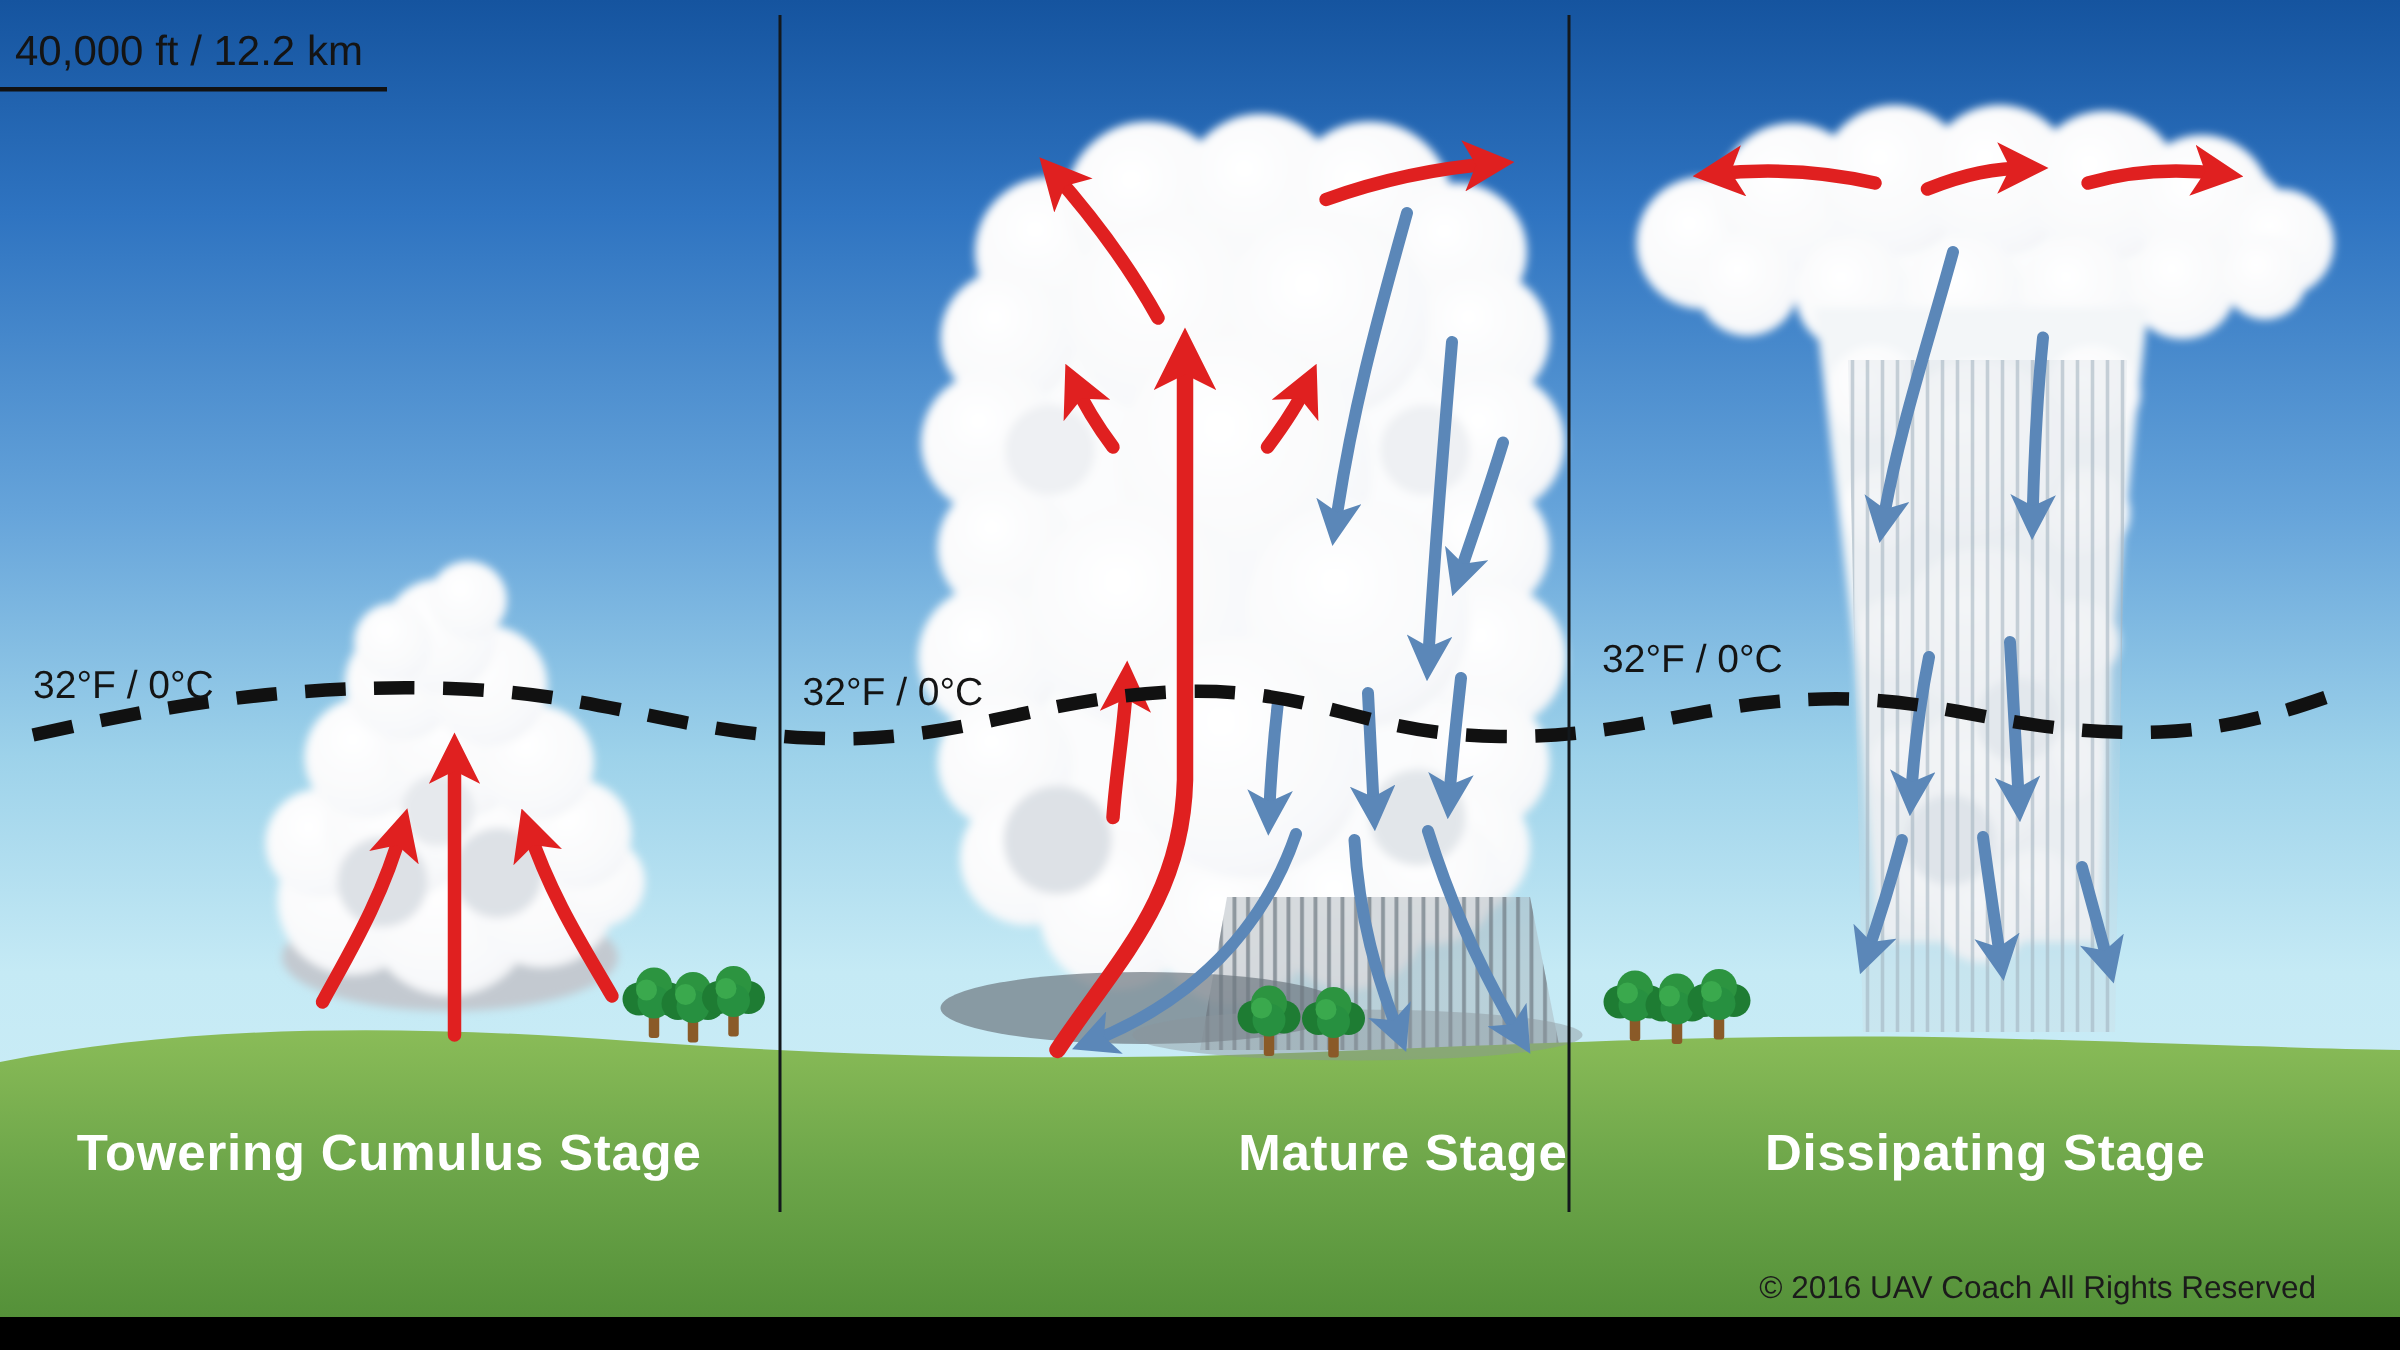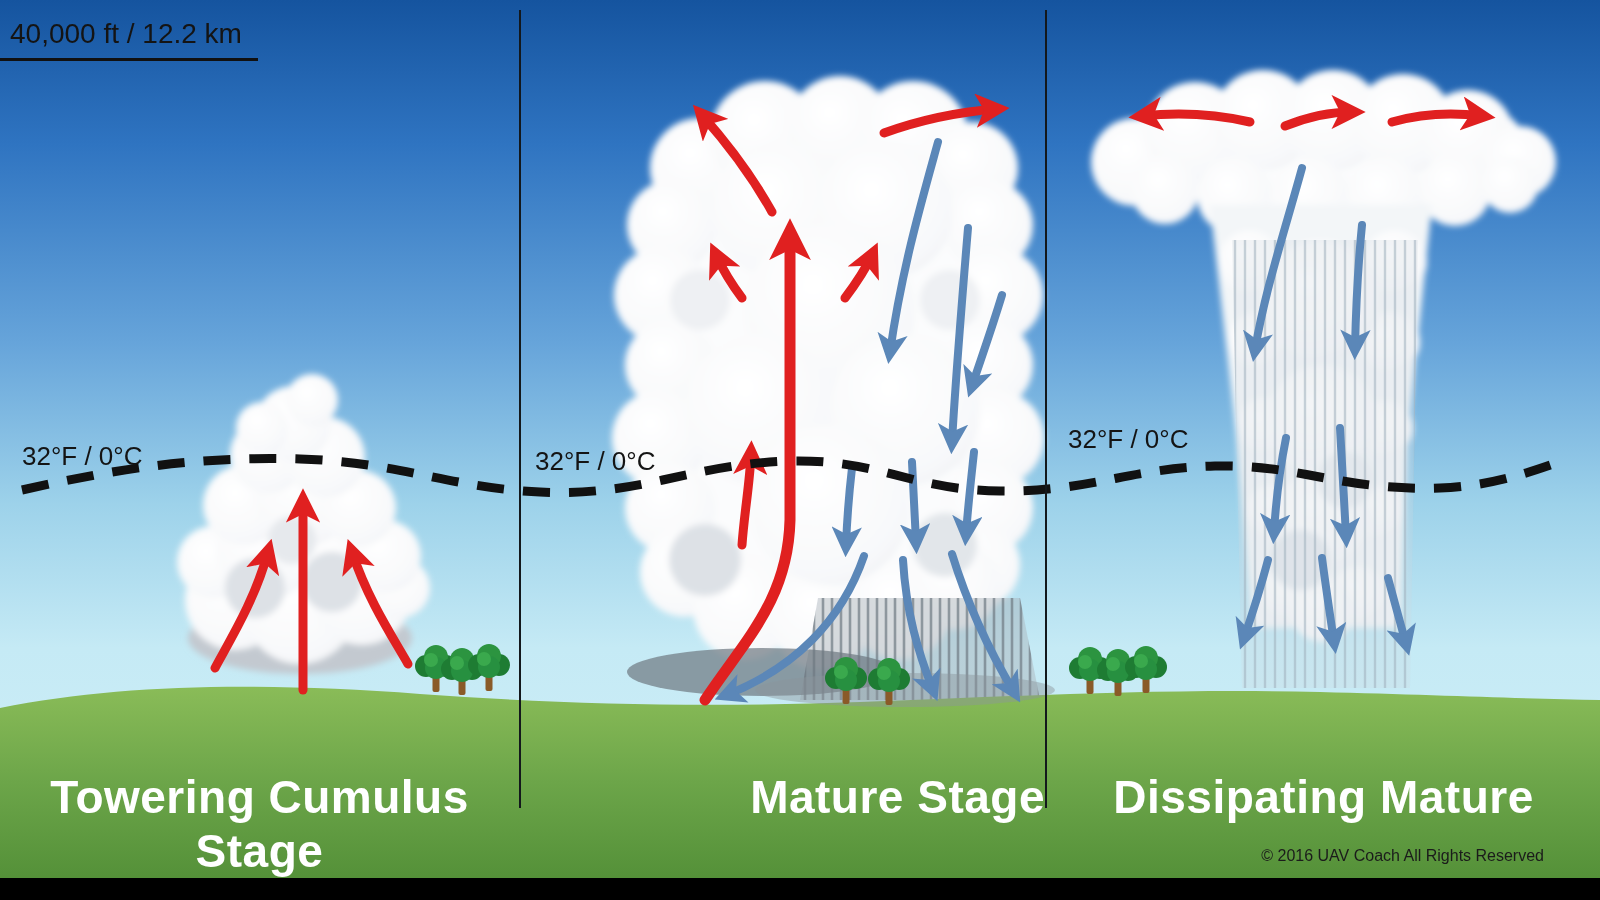--- a/index.html
+++ b/index.html
@@ -9,23 +9,23 @@
     background:linear-gradient(180deg,#15549f 0%,#2f74c1 16%,#66a4da 38%,#9dd2ea 56%,#c5eaf5 72%,#d2f0f8 100%);
   }
   .art{position:absolute;left:0;top:0;}
   .overlay-text{position:absolute;pointer-events:none;}
   .altitude{left:10px;top:18px;font-size:28px;color:#141414;}
   .altitude-underline{position:absolute;left:0;top:58px;width:258px;height:3px;background:var(--line,#111);}
   .divider{position:absolute;top:10px;height:798px;width:2px;background:#13181c;}
   .d1{left:519px;} .d2{left:1045px;}
   .freeze-label{font-size:26px;color:#141414;}
   .f1{left:22px;top:441px;} .f2{left:535px;top:446px;} .f3{left:1068px;top:424px;}
-  .stage{top:770px;font-size:46px;font-weight:700;color:var(--stage-text,#fff);text-align:center;letter-spacing:.5px;}
+  .stage{top:750px;font-size:34px;font-weight:700;color:var(--stage-text,#fff);text-align:center;letter-spacing:.5px;}
   .s1{left:0;width:519px;} .s2{left:521px;width:524px;text-align:right;} .s3{left:1047px;width:553px;}
-  .copyright{right:56px;top:847px;font-size:16px;color:#1b1b1b;}
+  .copyright{right:56px;top:847px;font-size:21px;color:#1b1b1b;}
   .bottom-bar{position:absolute;left:0;bottom:0;width:100%;height:22px;background:#000;}
   .updraft{stroke:var(--updraft,#e02020);stroke-width:9;fill:none;stroke-linecap:round;}
   .updraft.thick{stroke-width:11;}
   .downdraft{stroke:var(--downdraft,#5b87b8);stroke-width:8;fill:none;stroke-linecap:round;}
   .head-red{fill:var(--updraft,#e02020);}
   .head-blue{fill:var(--downdraft,#5b87b8);}
   .freeze-path{stroke:var(--line,#111);stroke-width:9;fill:none;stroke-dasharray:27 19;}
 </style>
 </head>
 <body>
@@ -228,17 +228,17 @@
 
   <div class="divider d1"></div>
   <div class="divider d2"></div>
 
   <div class="overlay-text freeze-label f1">32°F / 0°C</div>
   <div class="overlay-text freeze-label f2">32°F / 0°C</div>
   <div class="overlay-text freeze-label f3">32°F / 0°C</div>
 
   <div class="overlay-text stage s1">Towering Cumulus Stage</div>
   <div class="overlay-text stage s2">Mature Stage</div>
-  <div class="overlay-text stage s3">Dissipating Mature</div>
+  <div class="overlay-text stage s3">Dissipating Stage</div>
 
   <div class="overlay-text copyright">© 2016 UAV Coach All Rights Reserved</div>
   <div class="bottom-bar"></div>
 </div>
 
 </body></html>

